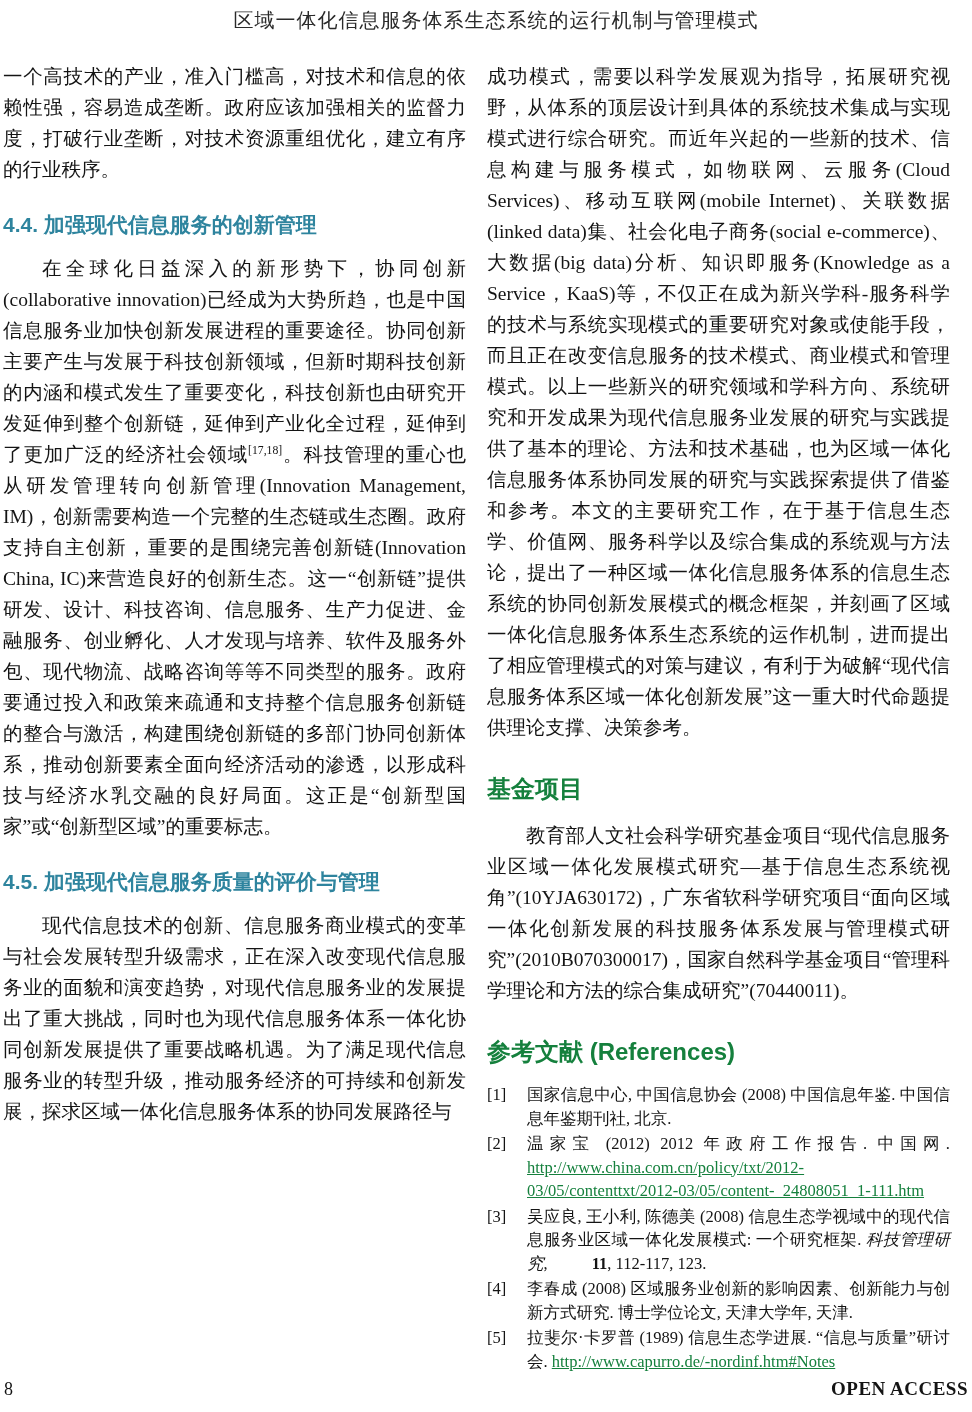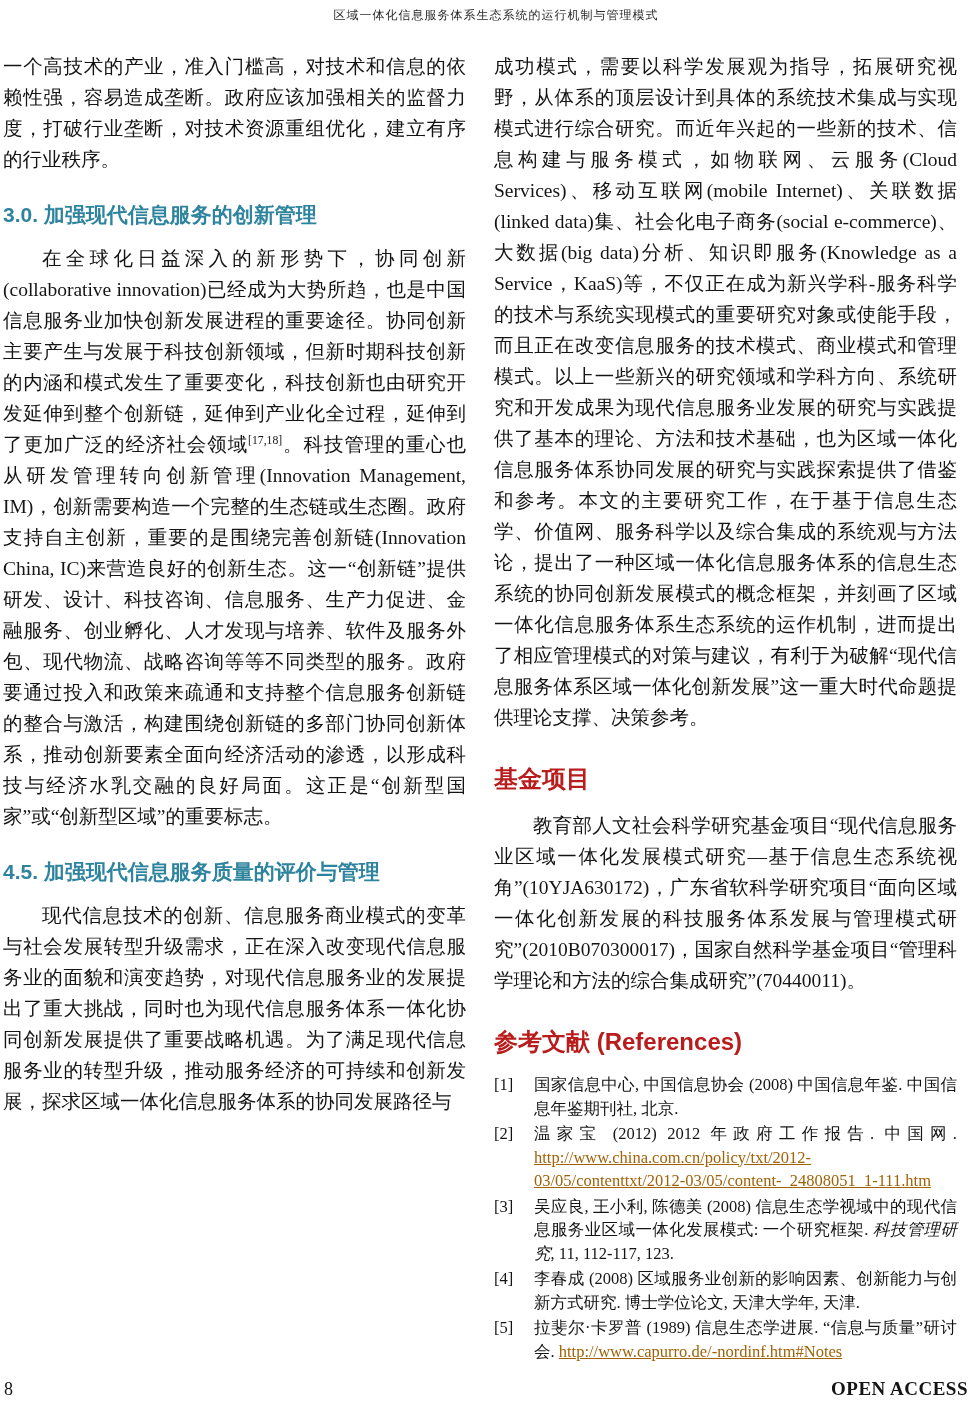--- a/index.html
+++ b/index.html
@@ -3,78 +3,78 @@
 <meta charset="utf-8">
 <style>
   html,body{margin:0;padding:0;}
   body{
     width:972px;height:1412px;
     background:#ffffff;color:#141414;
     font-family:"Liberation Serif","DejaVu Serif",serif;
     position:relative;overflow:hidden;
   }
   .running-head{
-    text-align:center;font-size:12px;letter-spacing:1px;
+    text-align:center;font-size:20px;letter-spacing:1px;
     padding-top:7px;color:#2a2a2a;padding-left:20px;
   }
   .columns{
-    display:flex;gap:28px;
+    display:flex;gap:21px;
     padding:0 3px;margin-top:27px;
   }
   .col{width:463px;flex:none;}
   p.body{
     font-size:19.5px;line-height:31px;
     text-align:justify;text-align-last:left;
     margin:0;text-indent:2em;
   }
   p.body.no-indent{text-indent:0;}
   sup.cite{font-size:0.6em;line-height:0;vertical-align:super;}
   h3.sec{
     color:#2E849E;font-size:21px;line-height:30px;
     margin:25px 0 13px;font-weight:bold;
     font-family:"Liberation Sans","DejaVu Sans",sans-serif;
   }
   h2.sec{
-    color:#b91c1c;font-size:24px;line-height:33px;
+    color:#15803d;font-size:24px;line-height:33px;
     margin:29px 0 15px;font-weight:bold;
     font-family:"Liberation Sans","DejaVu Sans",sans-serif;
   }
   .refs{margin:4px 0 0 0;padding:0;list-style:none;}
   .ref{
     display:flex;font-size:16.5px;line-height:23.5px;
     margin:0 0 2px 0;
   }
   .ref-label{width:40px;flex:none;}
   .ref-body{flex:1;text-align:justify;text-align-last:left;}
   .ref-link{
-    color:#a16207;text-decoration:underline;
+    color:#15803d;text-decoration:underline;
     overflow-wrap:break-word;word-break:break-word;cursor:pointer;
   }
   .journal{font-style:italic;}
-  .vol{font-weight:normal;}
+  .vol{font-weight:bold;margin-left:40px;}
   .footer{
     position:absolute;left:4px;right:4px;bottom:12px;
     display:flex;justify-content:space-between;align-items:flex-end;
   }
   .page-num{font-size:18px;}
   .open-access{font-size:19px;font-weight:bold;letter-spacing:0.5px;}
 </style>
 </head>
 <body>
 
 <div class="page">
 
   <div class="running-head">区域一体化信息服务体系生态系统的运行机制与管理模式</div>
 
   <div class="columns">
 
     <div class="col">
       <p class="body no-indent">一个高技术的产业，准入门槛高，对技术和信息的依赖性强，容易造成垄断。政府应该加强相关的监督力度，打破行业垄断，对技术资源重组优化，建立有序的行业秩序。</p>
 
-      <h3 class="sec">3.0. 加强现代信息服务的创新管理</h3>
+      <h3 class="sec">4.4. 加强现代信息服务的创新管理</h3>
 
       <p class="body"><span>在全球化日益深入的新形势下，协同创新(collaborative innovation)已经成为大势所趋，也是中国信息服务业加快创新发展进程的重要途径。协同创新主要产生与发展于科技创新领域，但新时期科技创新的内涵和模式发生了重要变化，科技创新也由研究开发延伸到整个创新链，延伸到产业化全过程，延伸到了更加广泛的经济社会领域</span><sup class="cite">[17,18]</sup><span>。科技管理的重心也从研发管理转向创新管理(Innovation Management, IM)，创新需要构造一个完整的生态链或生态圈。政府支持自主创新，重要的是围绕完善创新链(Innovation China, IC)来营造良好的创新生态。这一“创新链”提供研发、设计、科技咨询、信息服务、生产力促进、金融服务、创业孵化、人才发现与培养、软件及服务外包、现代物流、战略咨询等等不同类型的服务。政府要通过投入和政策来疏通和支持整个信息服务创新链的整合与激活，构建围绕创新链的多部门协同创新体系，推动创新要素全面向经济活动的渗透，以形成科技与经济水乳交融的良好局面。这正是“创新型国家”或“创新型区域”的重要标志。</span></p>
 
       <h3 class="sec">4.5. 加强现代信息服务质量的评价与管理</h3>
 
 
 
       <p class="body">现代信息技术的创新、信息服务商业模式的变革与社会发展转型升级需求，正在深入改变现代信息服务业的面貌和演变趋势，对现代信息服务业的发展提出了重大挑战，同时也为现代信息服务体系一体化协同创新发展提供了重要战略机遇。为了满足现代信息服务业的转型升级，推动服务经济的可持续和创新发展，探求区域一体化信息服务体系的协同发展路径与</p>
     </div>
 

